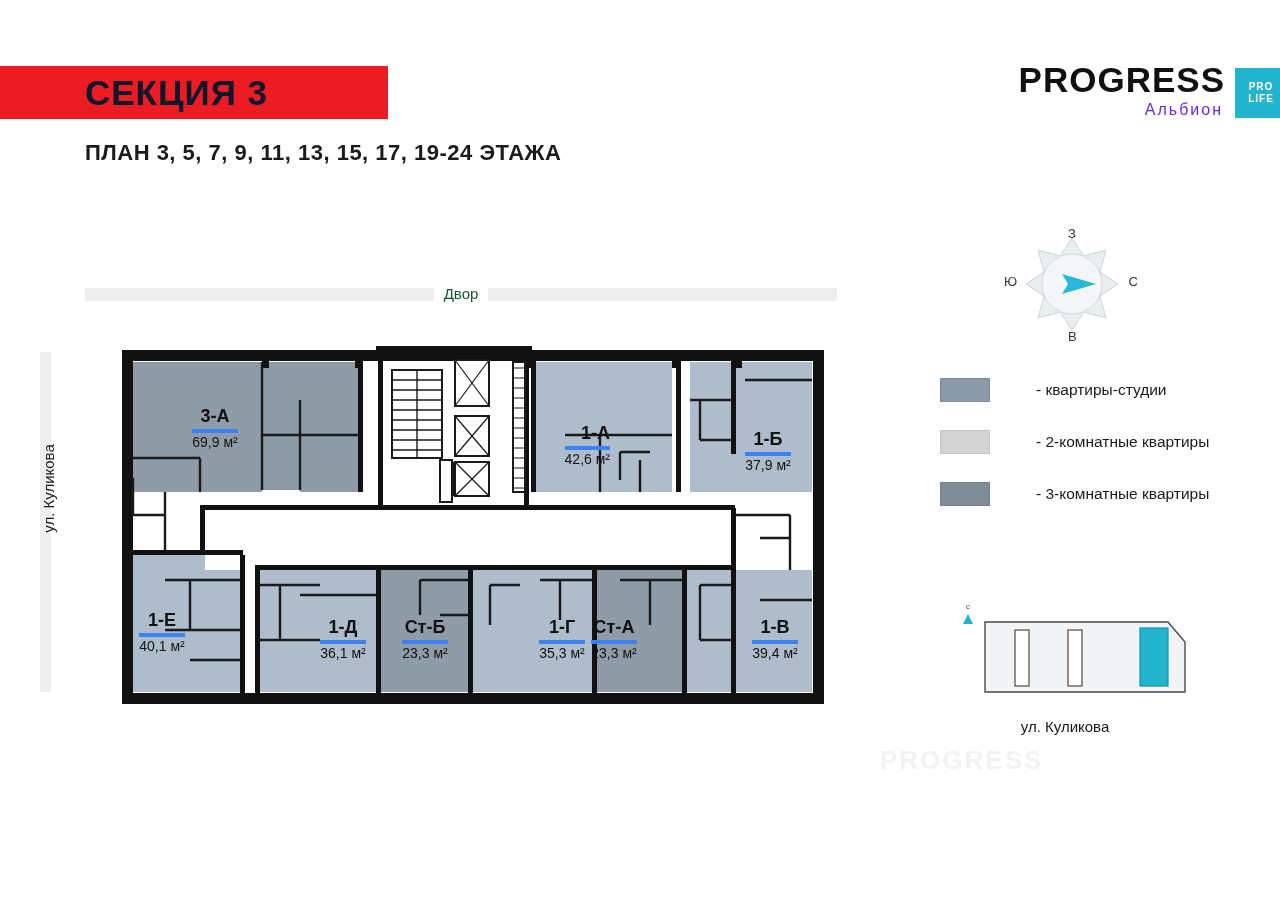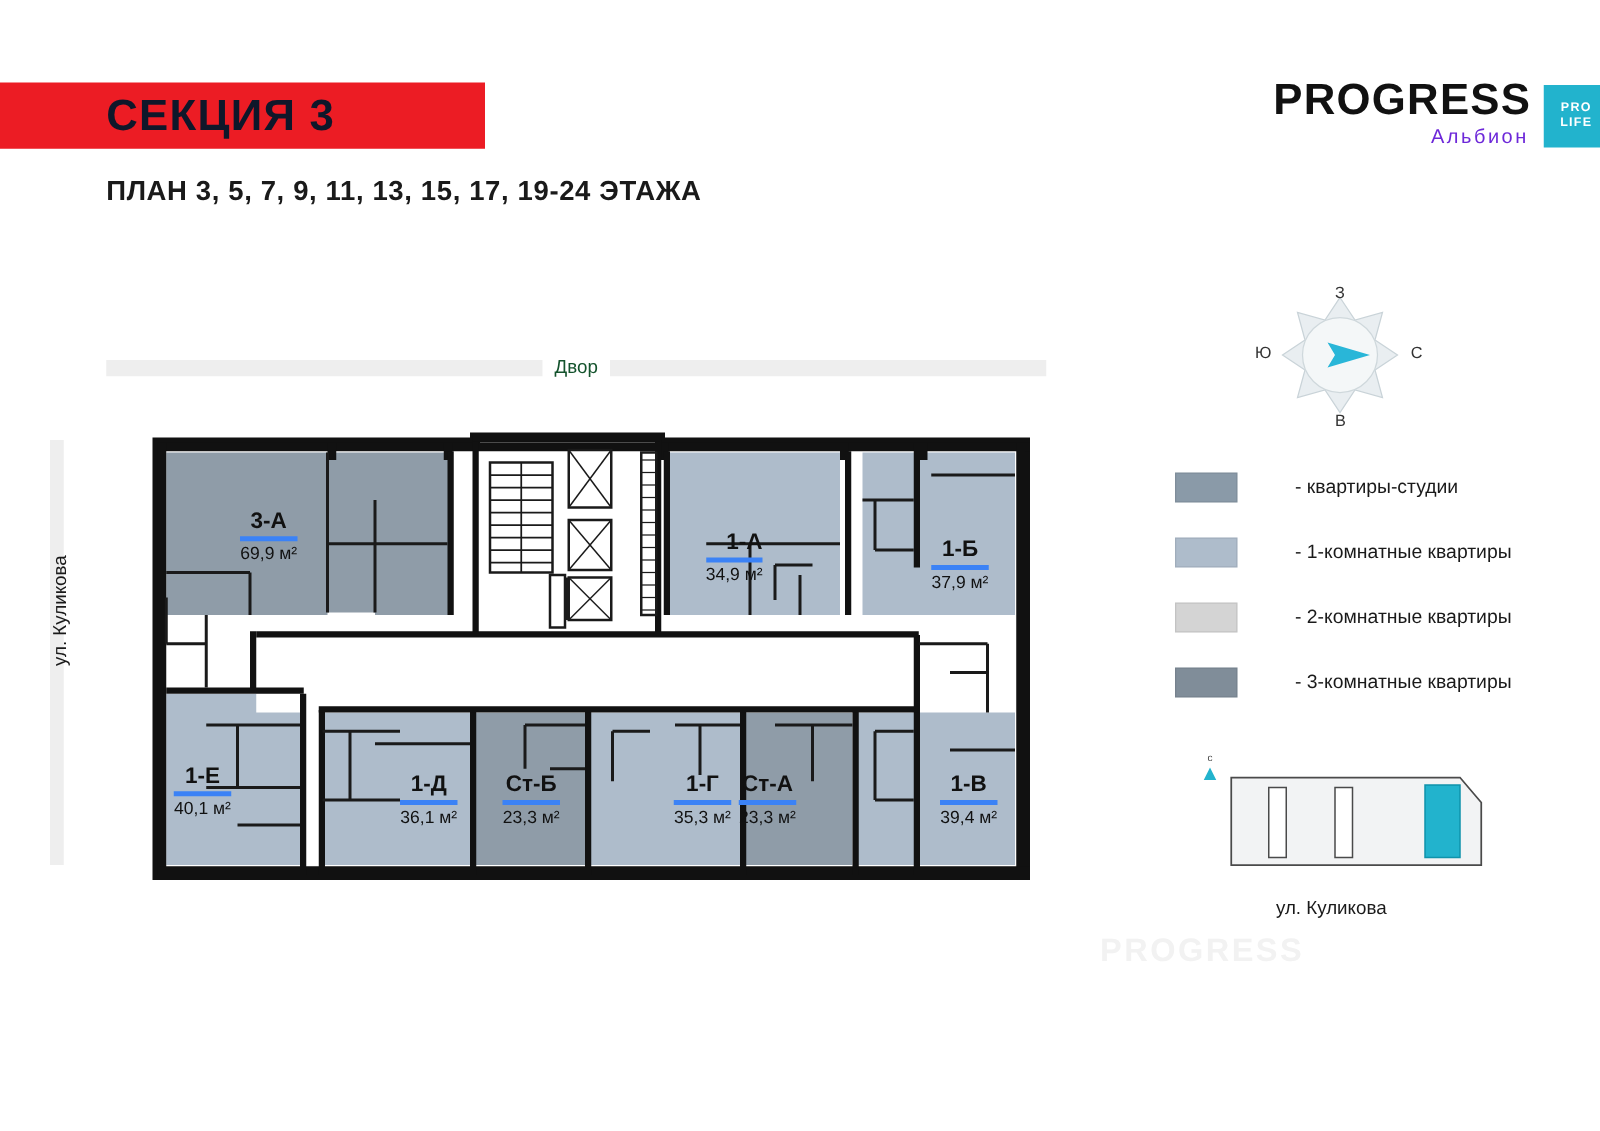--- a/index.html
+++ b/index.html
@@ -126,24 +126,20 @@
   <div class="lbl n">З</div>
   <div class="lbl s">В</div>
   <div class="lbl e">С</div>
   <div class="lbl w">Ю</div>
 </div>
 
 <div class="legend">
   <div class="legend-row">
     <div class="legend-swatch" style="background:#8a9aa8"></div>
     <div class="legend-text">- квартиры-студии</div>
-  </div>
-  <div class="legend-row">
-    <div class="legend-swatch" style="background:#aebccb"></div>
-    <div class="legend-text">- 1-комнатные квартиры</div>
   </div>
   <div class="legend-row">
     <div class="legend-swatch" style="background:#d4d4d4"></div>
     <div class="legend-text">- 2-комнатные квартиры</div>
   </div>
   <div class="legend-row">
     <div class="legend-swatch" style="background:#808d99"></div>
     <div class="legend-text">- 3-комнатные квартиры</div>
   </div>
 </div>
@@ -303,21 +299,21 @@
     <rect x="440" y="120" width="12" height="42" fill="#ffffff" stroke="#1a1a1a" stroke-width="2"></rect>
   </g>
 </svg>
 
 <div class="flat-label" style="left:175px;top:405px;width:80px;">
   <div class="flat-name">3-А</div>
   <div class="flat-area">69,9 м²</div>
 </div>
 <div class="flat-label" style="left:530px;top:422px;width:80px;text-align:right;">
   <div class="flat-name">1-А</div>
-  <div class="flat-area">34,9 м²</div>
+  <div class="flat-area">42,6 м²</div>
 </div>
 <div class="flat-label" style="left:728px;top:416px;width:80px;margin-top:12px;">
   <div class="flat-name">1-Б</div>
   <div class="flat-area">37,9 м²</div>
 </div>
 <div class="flat-label" style="left:122px;top:609px;width:80px;">
   <div class="flat-name">1-Е</div>
   <div class="flat-area">40,1 м²</div>
 </div>
 <div class="flat-label" style="left:303px;top:616px;width:80px;">

